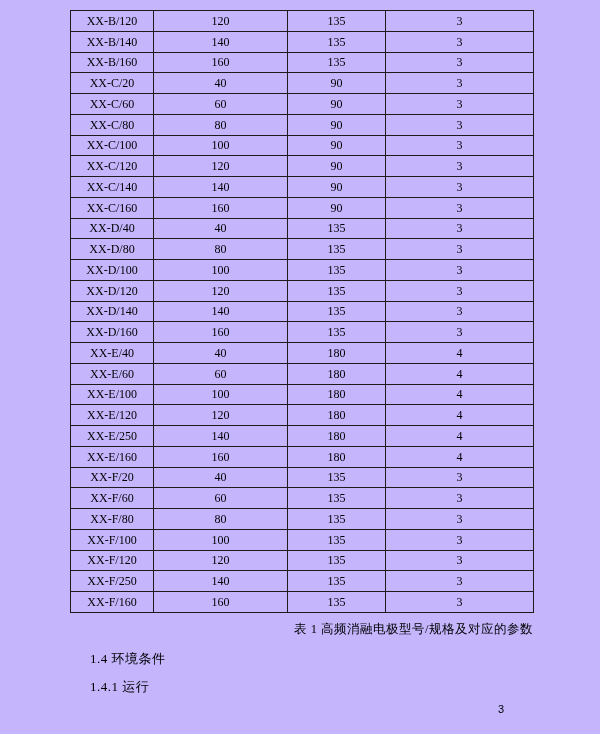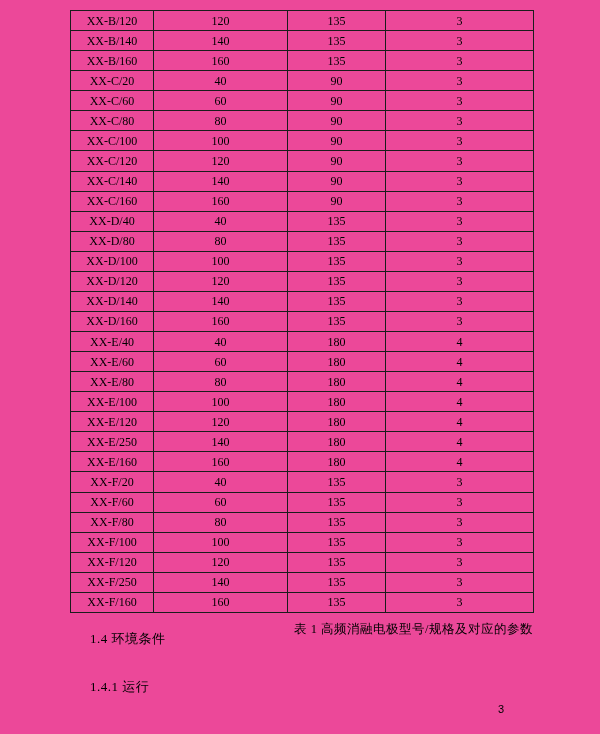--- a/index.html
+++ b/index.html
@@ -4,21 +4,21 @@
 <style>
   * { margin:0; padding:0; box-sizing:border-box; }
   html,body { width:600px; height:734px; }
   body {
     background:#ffffff;
     color:#000000;
     font-family:"Liberation Serif","DejaVu Serif",serif;
     position:relative;
     overflow:hidden;
   }
-  .doc-page { position:absolute; inset:0; background:#ec4899; }
+  .doc-page { position:absolute; inset:0; background:#c4b5fd; }
   table.spec-table {
     position:absolute;
     left:70px; top:10px;
     width:463px; height:603px;
     border-collapse:collapse;
     table-layout:fixed;
   }
   table.spec-table td {
     border:1px solid #1c1c1c;
     text-align:center;
@@ -32,21 +32,21 @@
   .table-caption {
     position:absolute;
     left:70px; top:621px;
     width:463px;
     text-align:right;
     font-size:12.5px;
     letter-spacing:0.5px;
   }
   .section-heading-1 {
     position:absolute;
-    left:90px; top:630px;
+    left:90px; top:650px;
     font-size:13px;
     letter-spacing:0.5px;
   }
   .section-heading-2 {
     position:absolute;
     left:90px; top:678px;
     font-size:13px;
     letter-spacing:0.5px;
   }
   .page-number {
@@ -171,26 +171,20 @@
           <td>180</td>
           <td>4</td>
         </tr>
         <tr>
           <td>XX-E/60</td>
           <td>60</td>
           <td>180</td>
           <td>4</td>
         </tr>
         <tr>
-          <td>XX-E/80</td>
-          <td>80</td>
-          <td>180</td>
-          <td>4</td>
-        </tr>
-        <tr>
           <td>XX-E/100</td>
           <td>100</td>
           <td>180</td>
           <td>4</td>
         </tr>
         <tr>
           <td>XX-E/120</td>
           <td>120</td>
           <td>180</td>
           <td>4</td>

